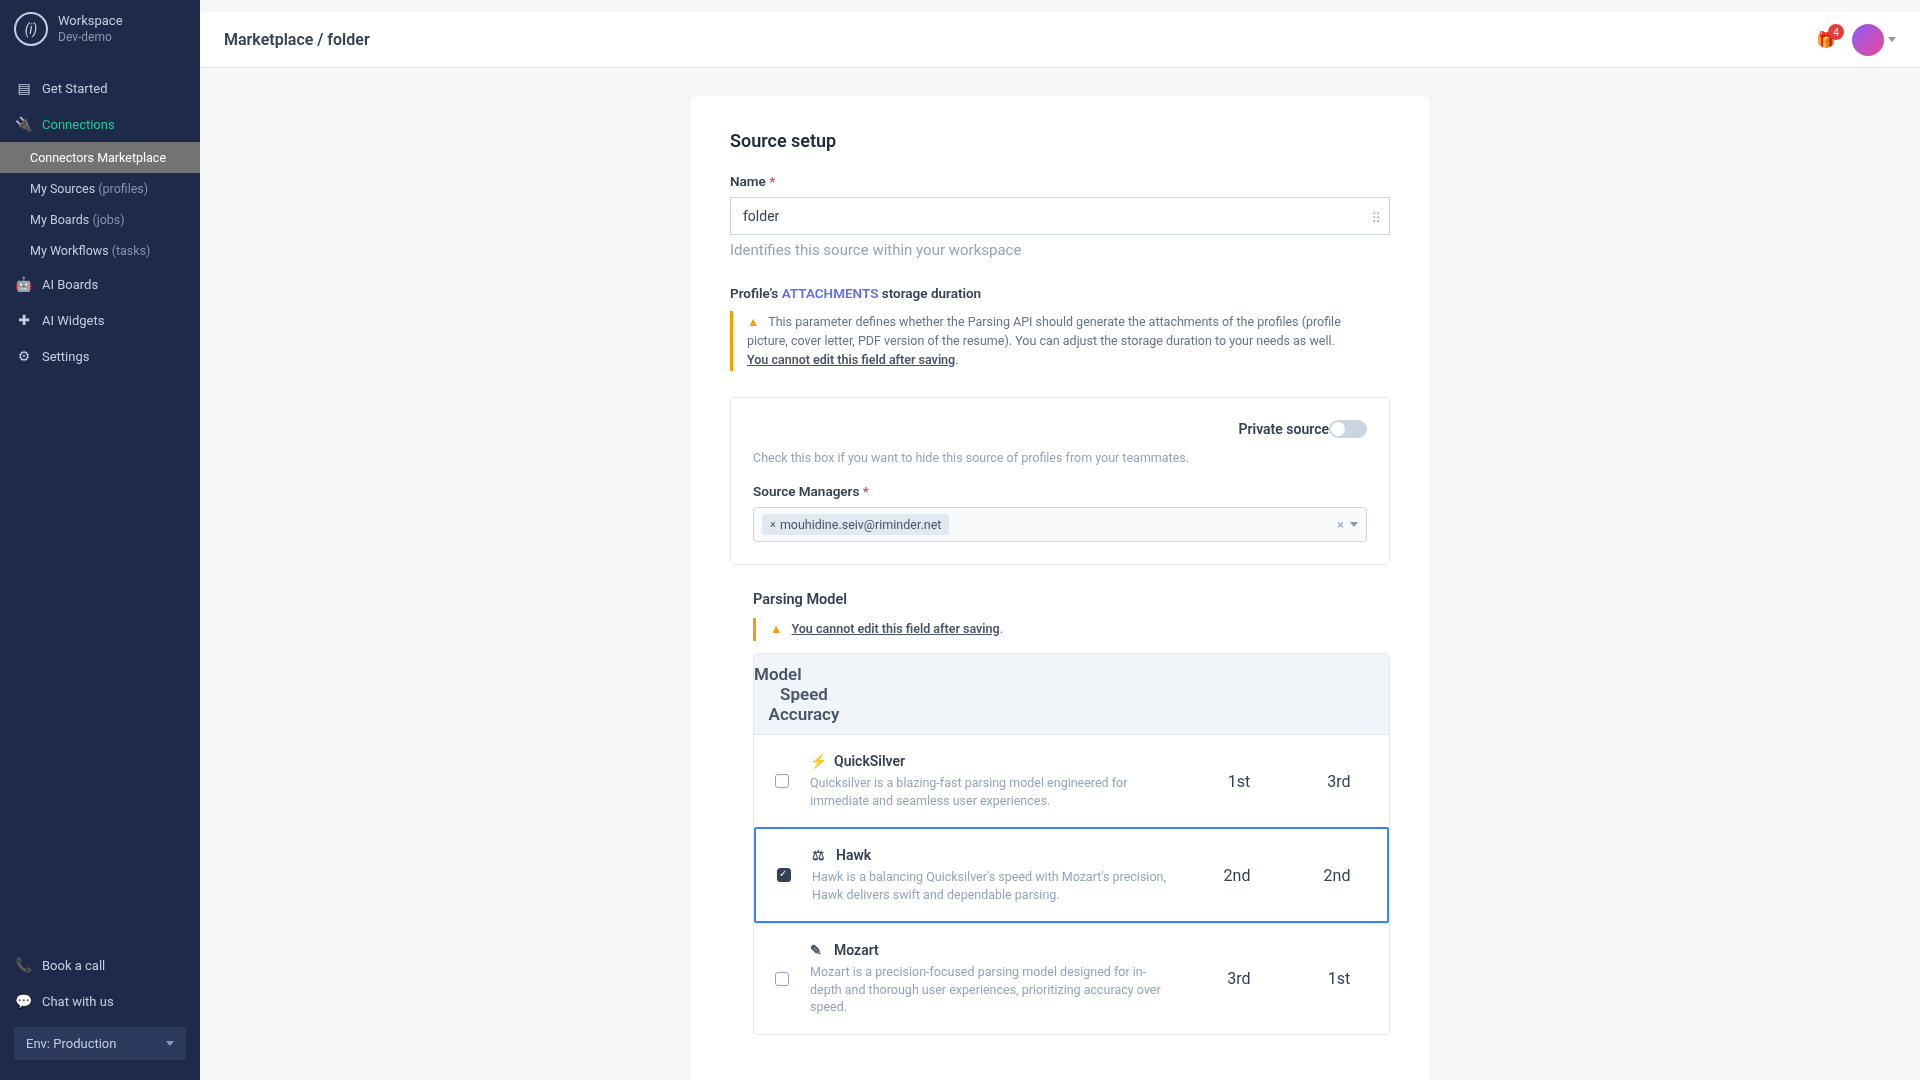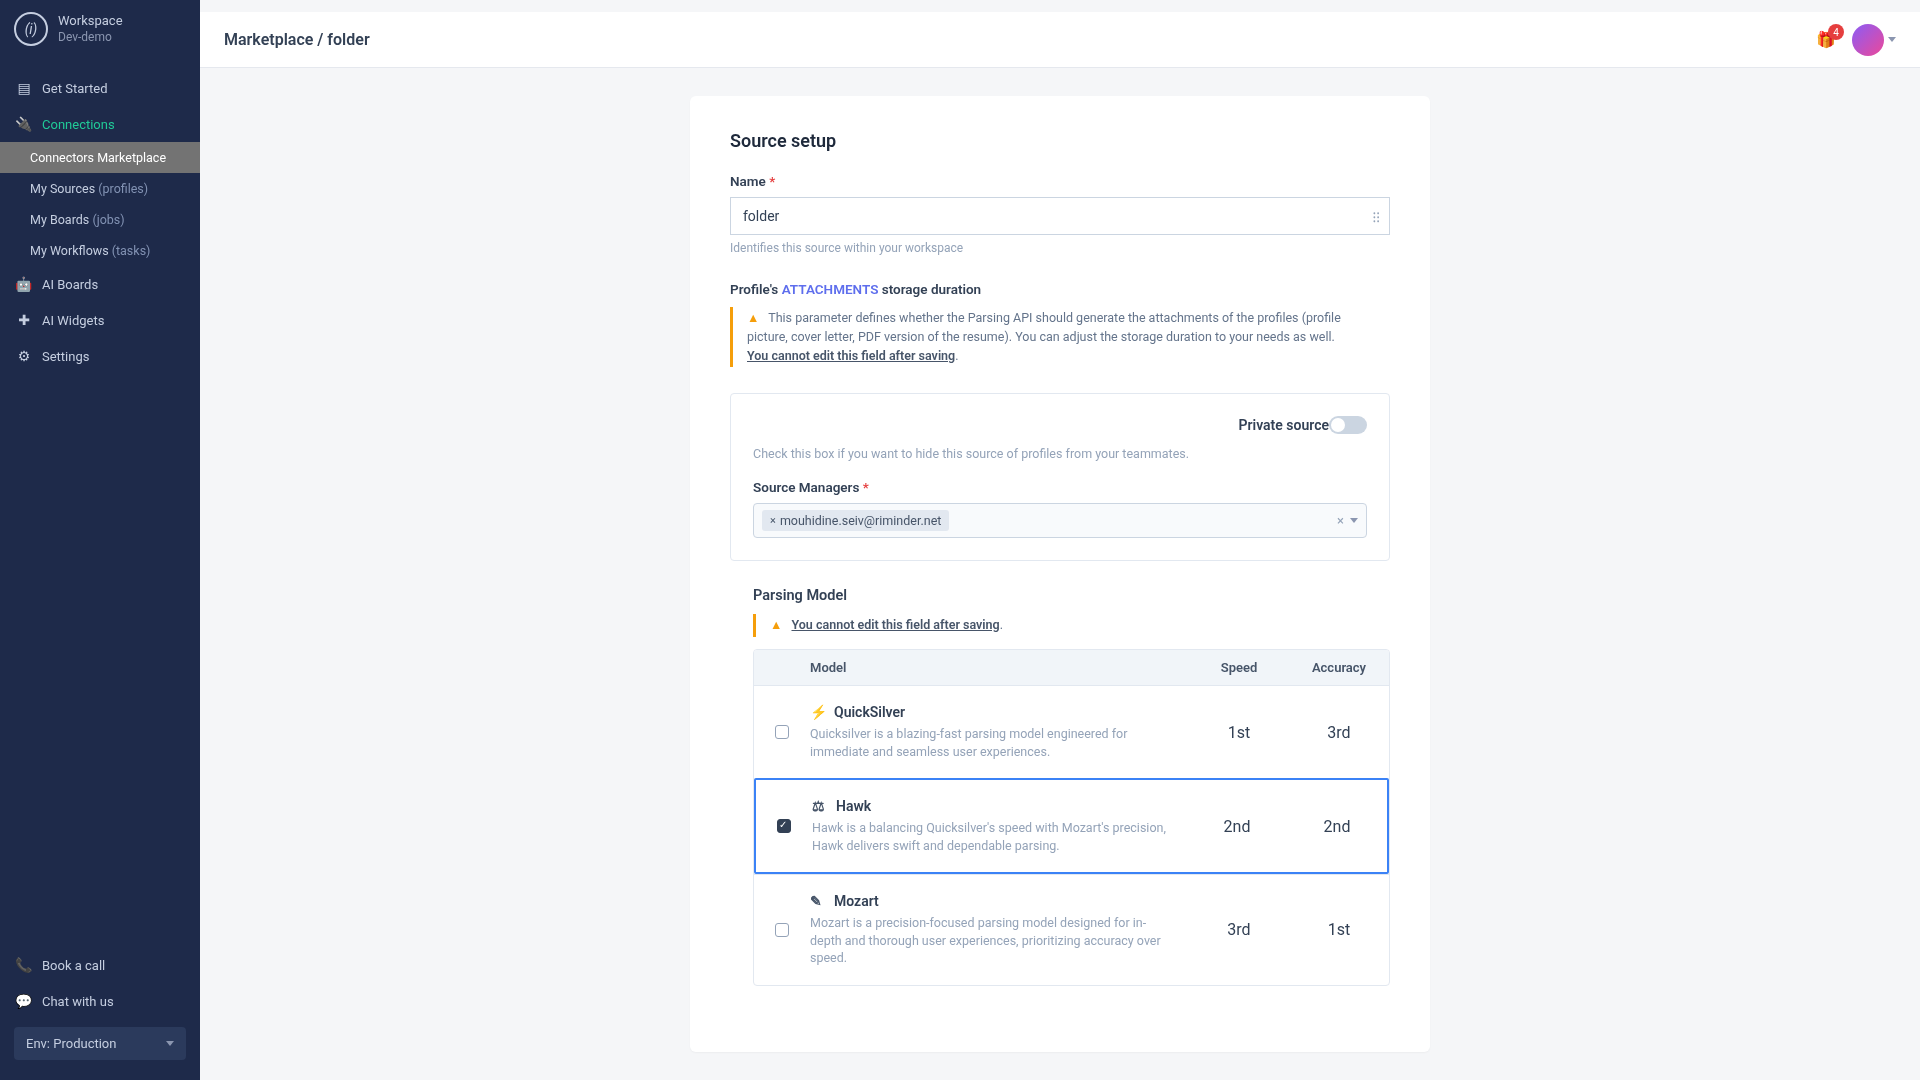--- a/index.html
+++ b/index.html
@@ -34,21 +34,21 @@
 
 .main { position:absolute; left:200px; top:56px; right:0; bottom:0; overflow-y:auto; padding:40px 0; }
 .card { background:#fff; border-radius:6px; width:740px; margin:0 auto; padding:34px 40px 40px; box-shadow:0 1px 2px rgba(0,0,0,0.04); }
 
 h2.section-title { font-size:18px; font-weight:600; color:#1e293b; margin-bottom:22px; }
 .form-label { font-size:13.5px; font-weight:600; color:#334155; margin-bottom:8px; display:block; }
 .req { color:#e53e3e; }
 .text-input { width:100%; border:1px solid #cbd5e1; border-radius:0; padding:10px 36px 10px 12px; font-size:14px; color:#334155; position:relative; }
 .input-wrap { position:relative; }
 .input-icon { position:absolute; right:10px; top:50%; transform:translateY(-50%); color:#94a3b8; font-size:14px; }
-.hint { font-size:12px; color:#94a3b8; margin-top:6px; }
+.hint { font-size:15px; color:#94a3b8; margin-top:6px; }
 .block { margin-bottom:26px; }
 
 .att-label { font-size:13.5px; font-weight:600; color:#334155; }
 .att-label .link { color:#5e6eed; }
 
 .alert-box { border-left:3px solid #f59e0b; background:#fff; padding:2px 10px 2px 14px; margin-top:10px; font-size:12.5px; color:#64748b; line-height:1.5; }
 .alert-box .warn-icon { color:#f59e0b; margin-right:6px; }
 .alert-box .u { text-decoration:underline; font-weight:600; color:#475569; }
 
 .select-box { border:1px solid #cbd5e1; border-radius:4px; padding:10px 12px; font-size:14px; color:#334155; display:flex; justify-content:space-between; align-items:center; cursor:pointer; margin-top:12px; }
@@ -58,21 +58,21 @@
 .panel-title { font-size:14px; font-weight:600; color:#334155; }
 .toggle { width:38px; height:18px; background:#cbd5e1; border-radius:10px; position:relative; cursor:pointer; }
 .toggle::after { content:''; width:14px; height:14px; background:#fff; border-radius:50%; position:absolute; top:2px; left:2px; }
 .panel-hint { font-size:12.5px; color:#94a3b8; margin-top:12px; }
 .tag-input { border:1px solid #cbd5e1; background:#f8fafc; border-radius:4px; padding:6px 8px; display:flex; align-items:center; gap:6px; margin-top:8px; }
 .tag { background:#e2e8f0; color:#475569; font-size:12.5px; padding:3px 8px; border-radius:3px; display:inline-flex; align-items:center; gap:4px; }
 .tag .x { font-size:11px; cursor:pointer; }
 .tag-ctrl { margin-left:auto; display:flex; gap:6px; align-items:center; color:#94a3b8; font-size:13px; }
 
 .model-table { border:1px solid #e2e8f0; border-radius:4px; overflow:hidden; margin-top:12px; }
-.mt-head { display:flex; background:#f1f5f9; font-size:13px; font-weight:600; color:#475569; padding:10px 0; }
+.mt-head { display:flex; background:#f1f5f9; font-size:17px; font-weight:600; color:#475569; padding:10px 0;flex-direction:column; }
 .mt-row { display:flex; padding:18px 0; border-top:1px solid #e2e8f0; align-items:center; }
 .mt-row.selected { border:2px solid #3b82f6; border-radius:2px; }
 .col-check { width:56px; display:flex; justify-content:center; }
 .col-model { flex:1; padding-right:16px; }
 .col-speed { width:100px; text-align:center; }
 .col-acc { width:100px; text-align:center; }
 .chk { width:14px; height:14px; border:1.5px solid #94a3b8; border-radius:3px; display:inline-block; }
 .chk.on { background:#334155; border-color:#334155; position:relative; }
 .chk.on::after { content:'✓'; color:#fff; font-size:10px; position:absolute; top:-1px; left:1px; }
 .model-name { font-size:14px; font-weight:600; color:#334155; display:flex; align-items:center; gap:8px; }

